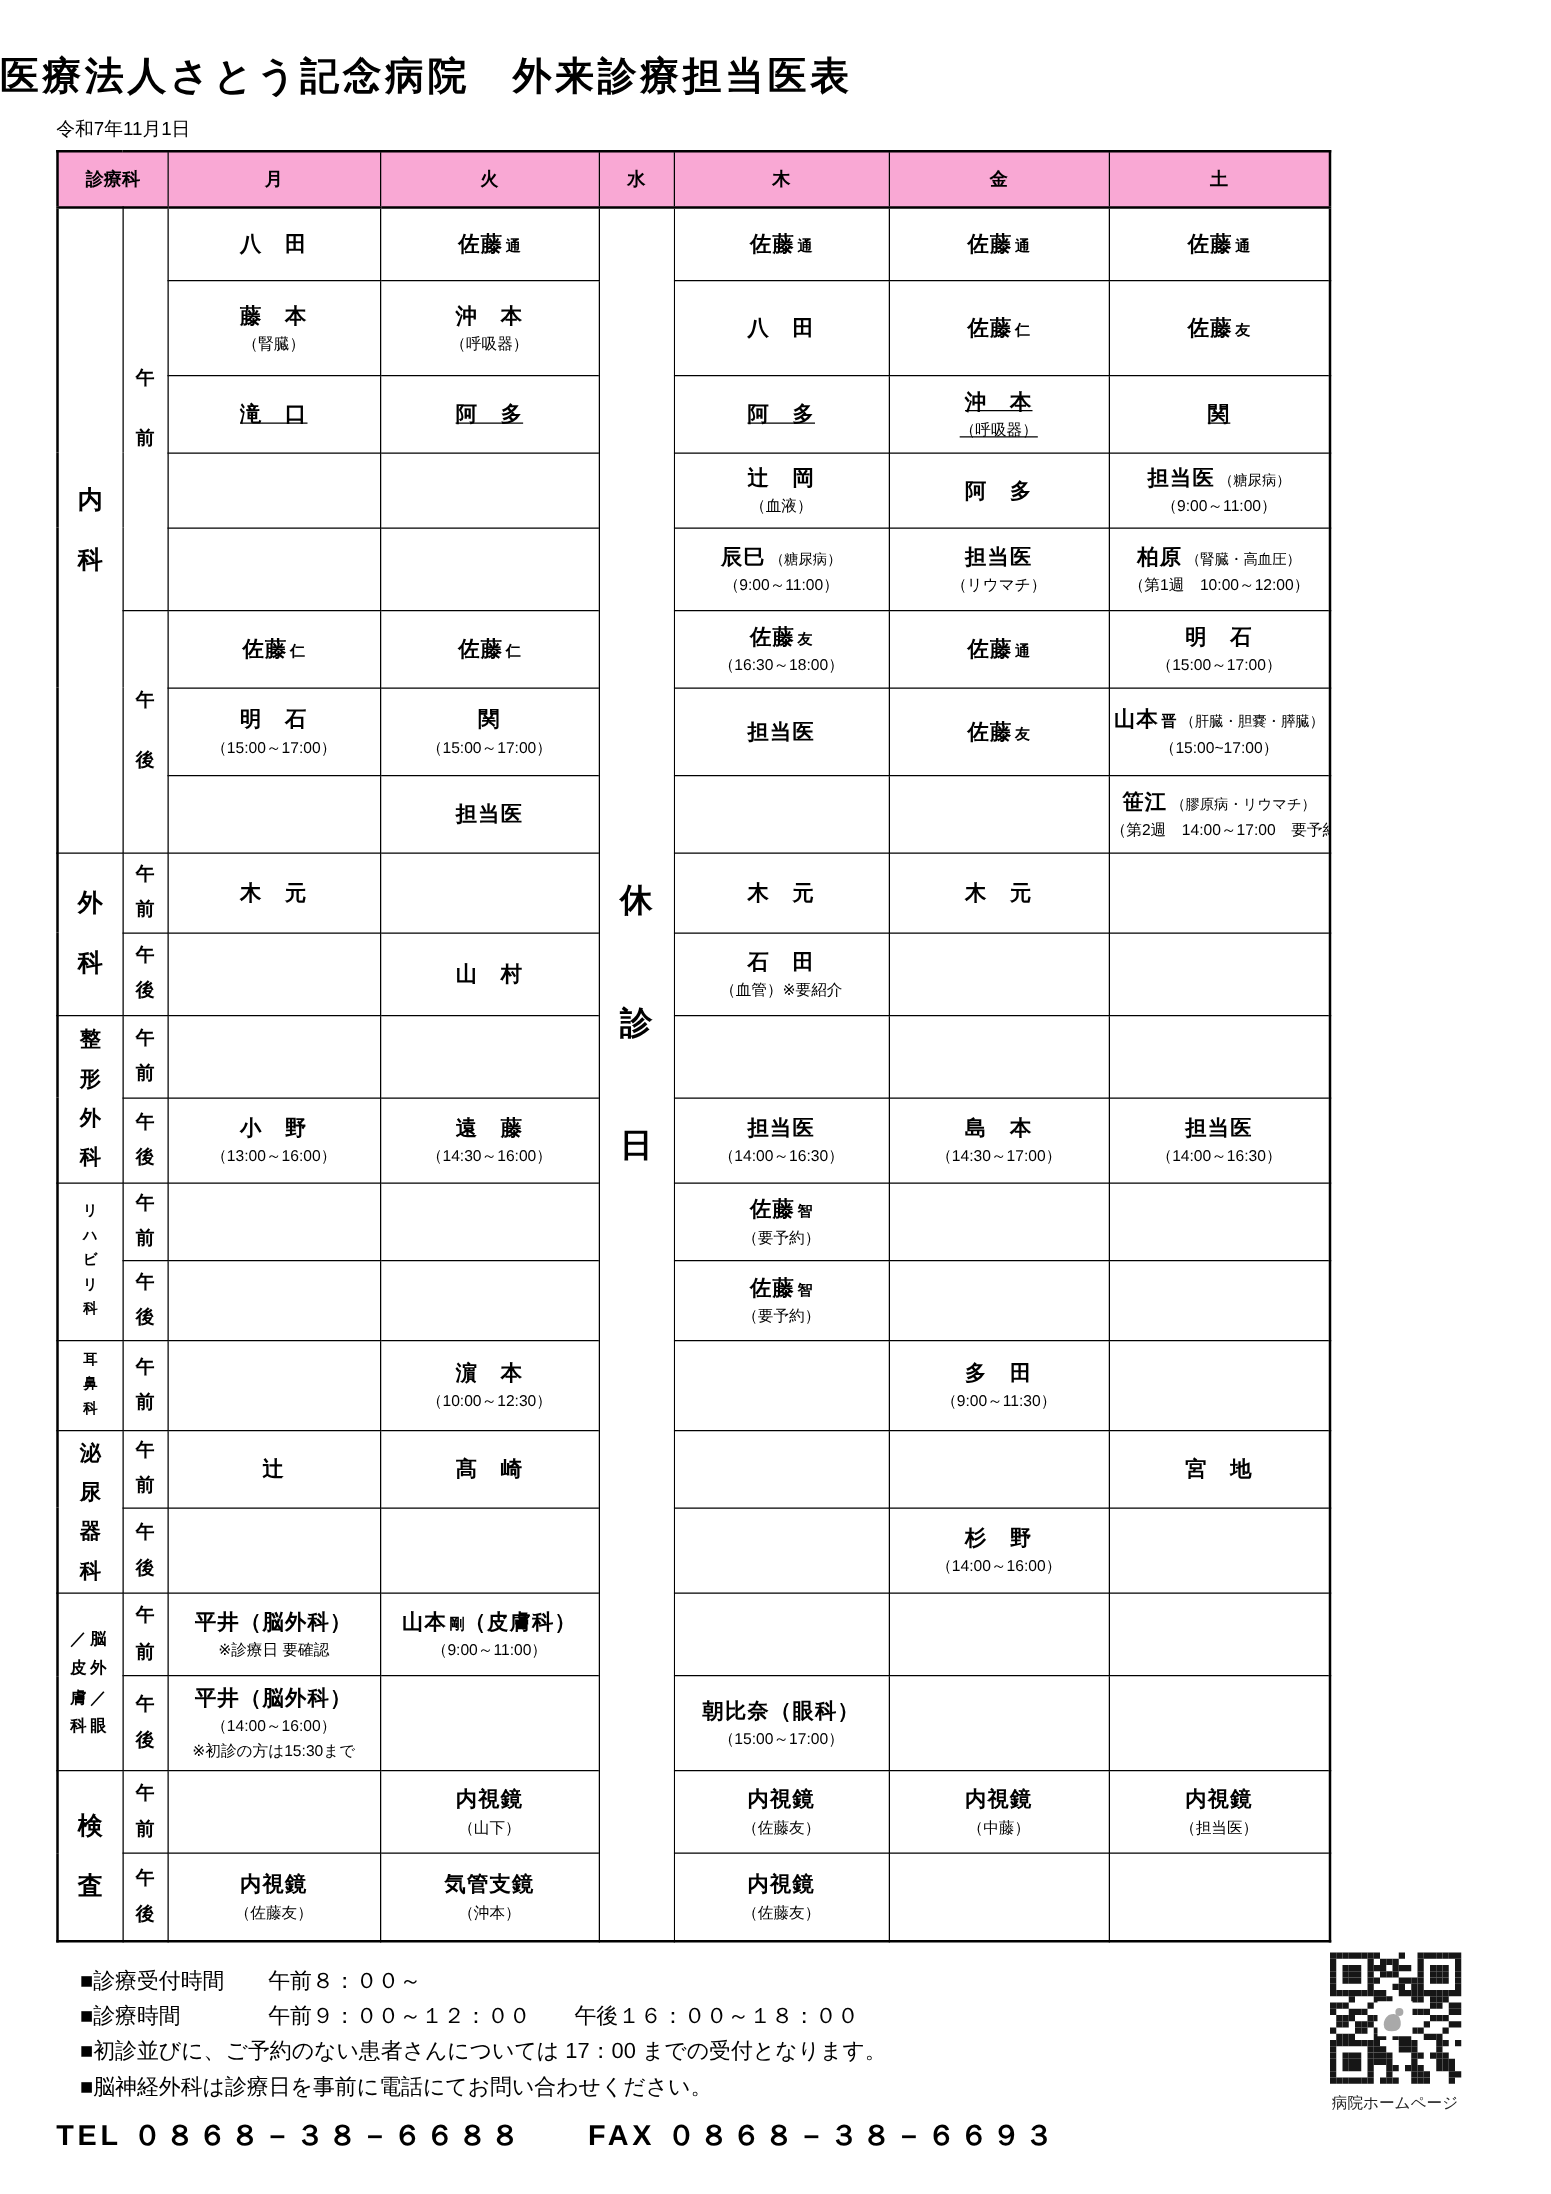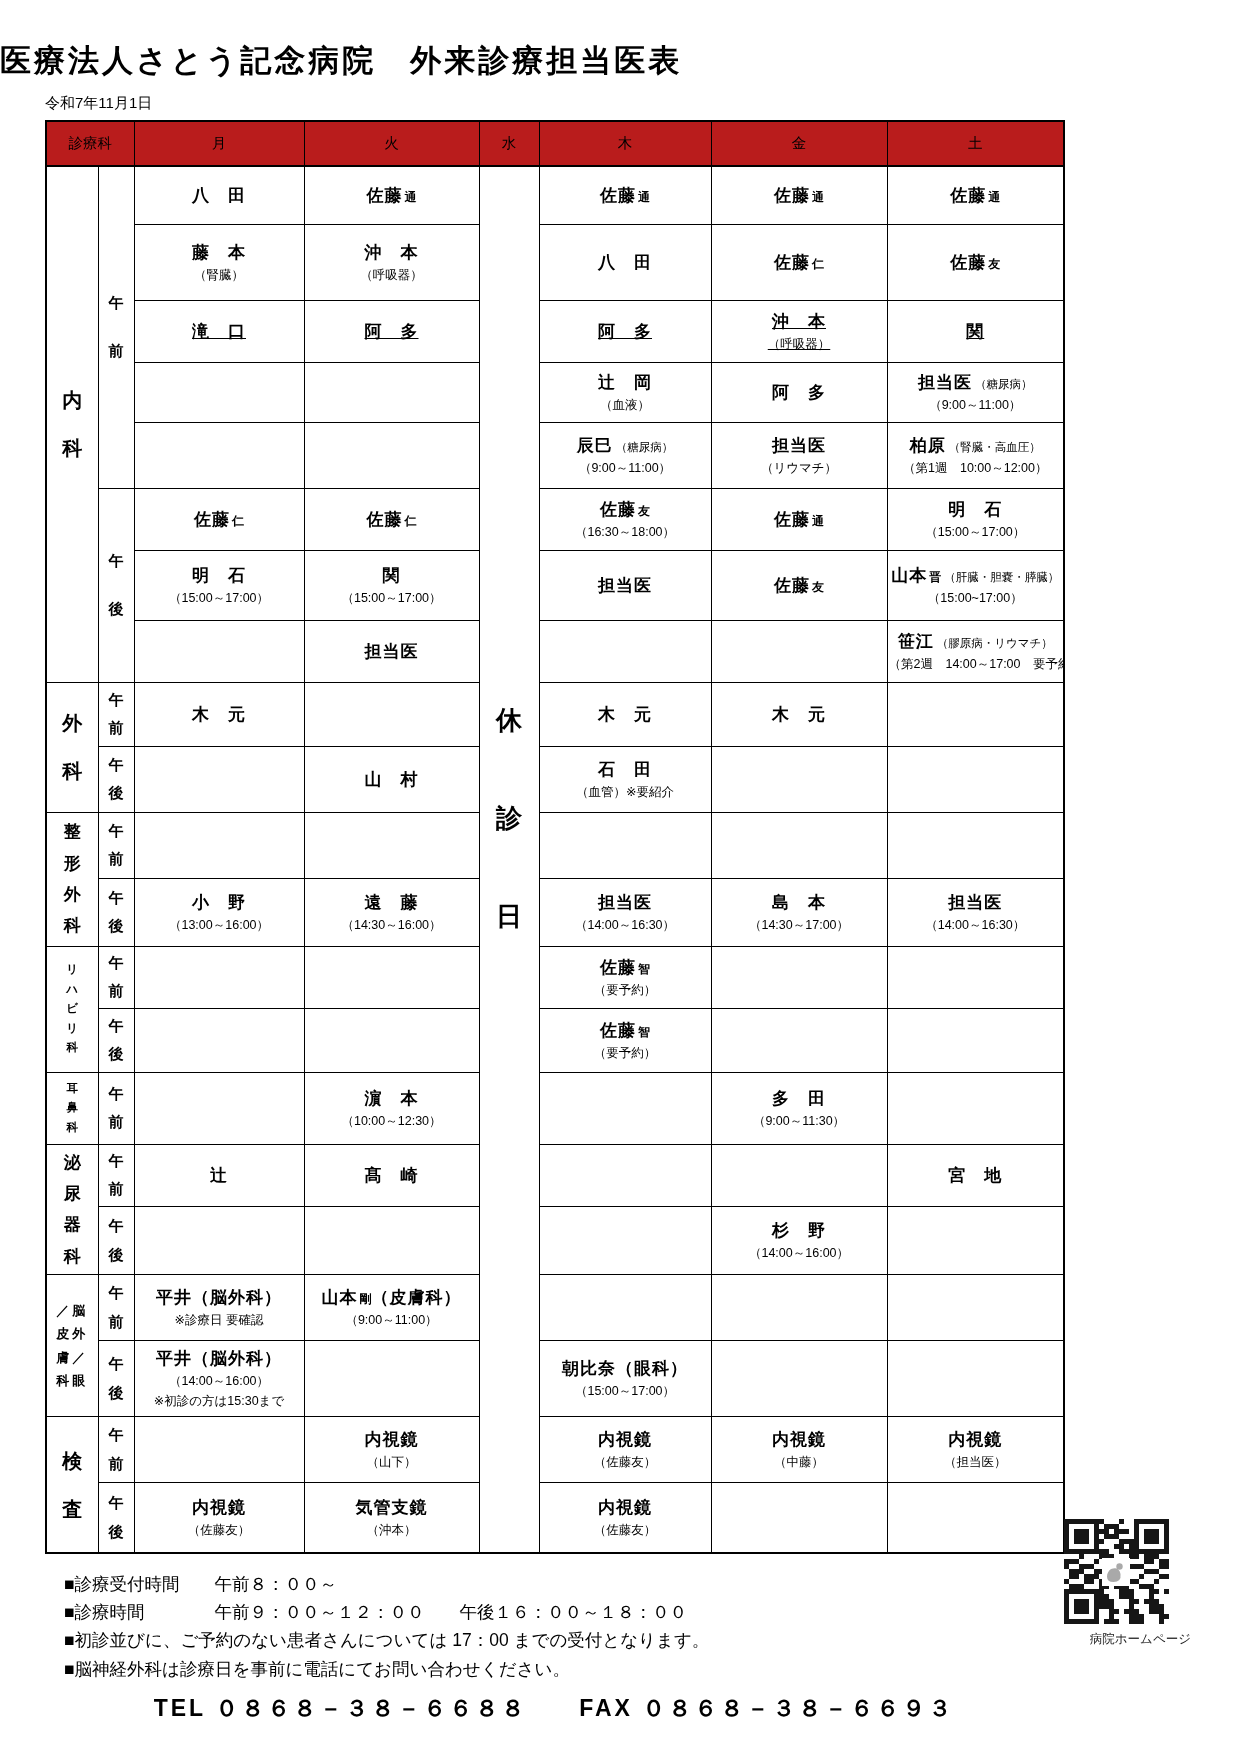--- a/index.html
+++ b/index.html
@@ -6,22 +6,22 @@
   html,body{background:#fff}
   body{
     width:1241px;height:1755px;position:relative;overflow:hidden;
     font-family:"Liberation Sans","DejaVu Sans",sans-serif;color:#000;
   }
   .title{margin-top:40px;text-align:left;font-size:31px;font-weight:bold;letter-spacing:3px}
   .date{width:1018px;margin:12px 0 7px 45px;text-align:left;font-size:15px}
 
   table.sched{margin-left:45px;width:1018px;border-collapse:collapse;table-layout:fixed;border:2px solid #000}
   table.sched th{
-    background:#b91c1c;border:1px solid #000;border-bottom:2px solid #000;
-    font-size:14.5px;font-weight:normal;height:25px;padding:12px;
+    background:#f9a8d4;border:1px solid #000;border-bottom:2px solid #000;
+    font-size:14.5px;font-weight:bold;height:25px;padding:12px;
   }
   table.sched td{
     border:1px solid #000;text-align:center;vertical-align:middle;
     padding:2px 1px;background:#fff;overflow:hidden;
   }
   td.sec-start{border-top:3px double #000}
   td.dept,td.ampm{background:#d8d8d8;font-weight:bold}
   td.dept.lg .dl{font-size:20px;line-height:2.4}
   td.dept.md .dl{font-size:17px;line-height:1.85}
   td.dept.sm .dl{font-size:13px;line-height:1.8;letter-spacing:3px}
@@ -39,24 +39,24 @@
   .smx{font-size:12px;font-weight:bold;margin-left:2px}
   .side{font-size:11.5px;font-weight:normal;margin-left:3px;letter-spacing:0}
   .note{font-size:12.5px;font-weight:normal;margin-top:3px;letter-spacing:0;white-space:nowrap}
 
   td.diag{background:linear-gradient(to bottom right,
       transparent calc(50% - 0.8px),#000 calc(50% - 0.8px),
       #000 calc(50% + 0.8px),transparent calc(50% + 0.8px))}
 
   .footer{margin:16px 0 0 64px;font-size:17.5px;line-height:1.62;width:980px}
   .fline.indent{padding-left:196px;font-size:16.5px}
-  .telfax{width:1018px;margin:10px 0 0 45px;text-align:center;
+  .telfax{width:1018px;margin:10px 0 0 45px;
     font-size:23px;font-weight:bold;letter-spacing:3px}
 
-  .qr-wrap{position:absolute;top:1519px;right:50px;width:150px;text-align:right}
+  .qr-wrap{position:absolute;top:1562px;right:50px;width:150px;text-align:center}
   .qr{position:relative;display:grid;grid-template-columns:repeat(21,5px);grid-auto-rows:5px;width:105px;margin:0 auto}
   .qm{width:5px;height:5px}
   .qm.on{background:#161616}
   .qr-logo{position:absolute;left:50%;top:50%;width:28px;height:28px;transform:translate(-50%,-50%);
     background:#fff;display:flex;align-items:center;justify-content:center}
   .qr-label{font-size:12.5px;margin-top:7px;color:#222}
 </style>
 </head>
 <body>
 

